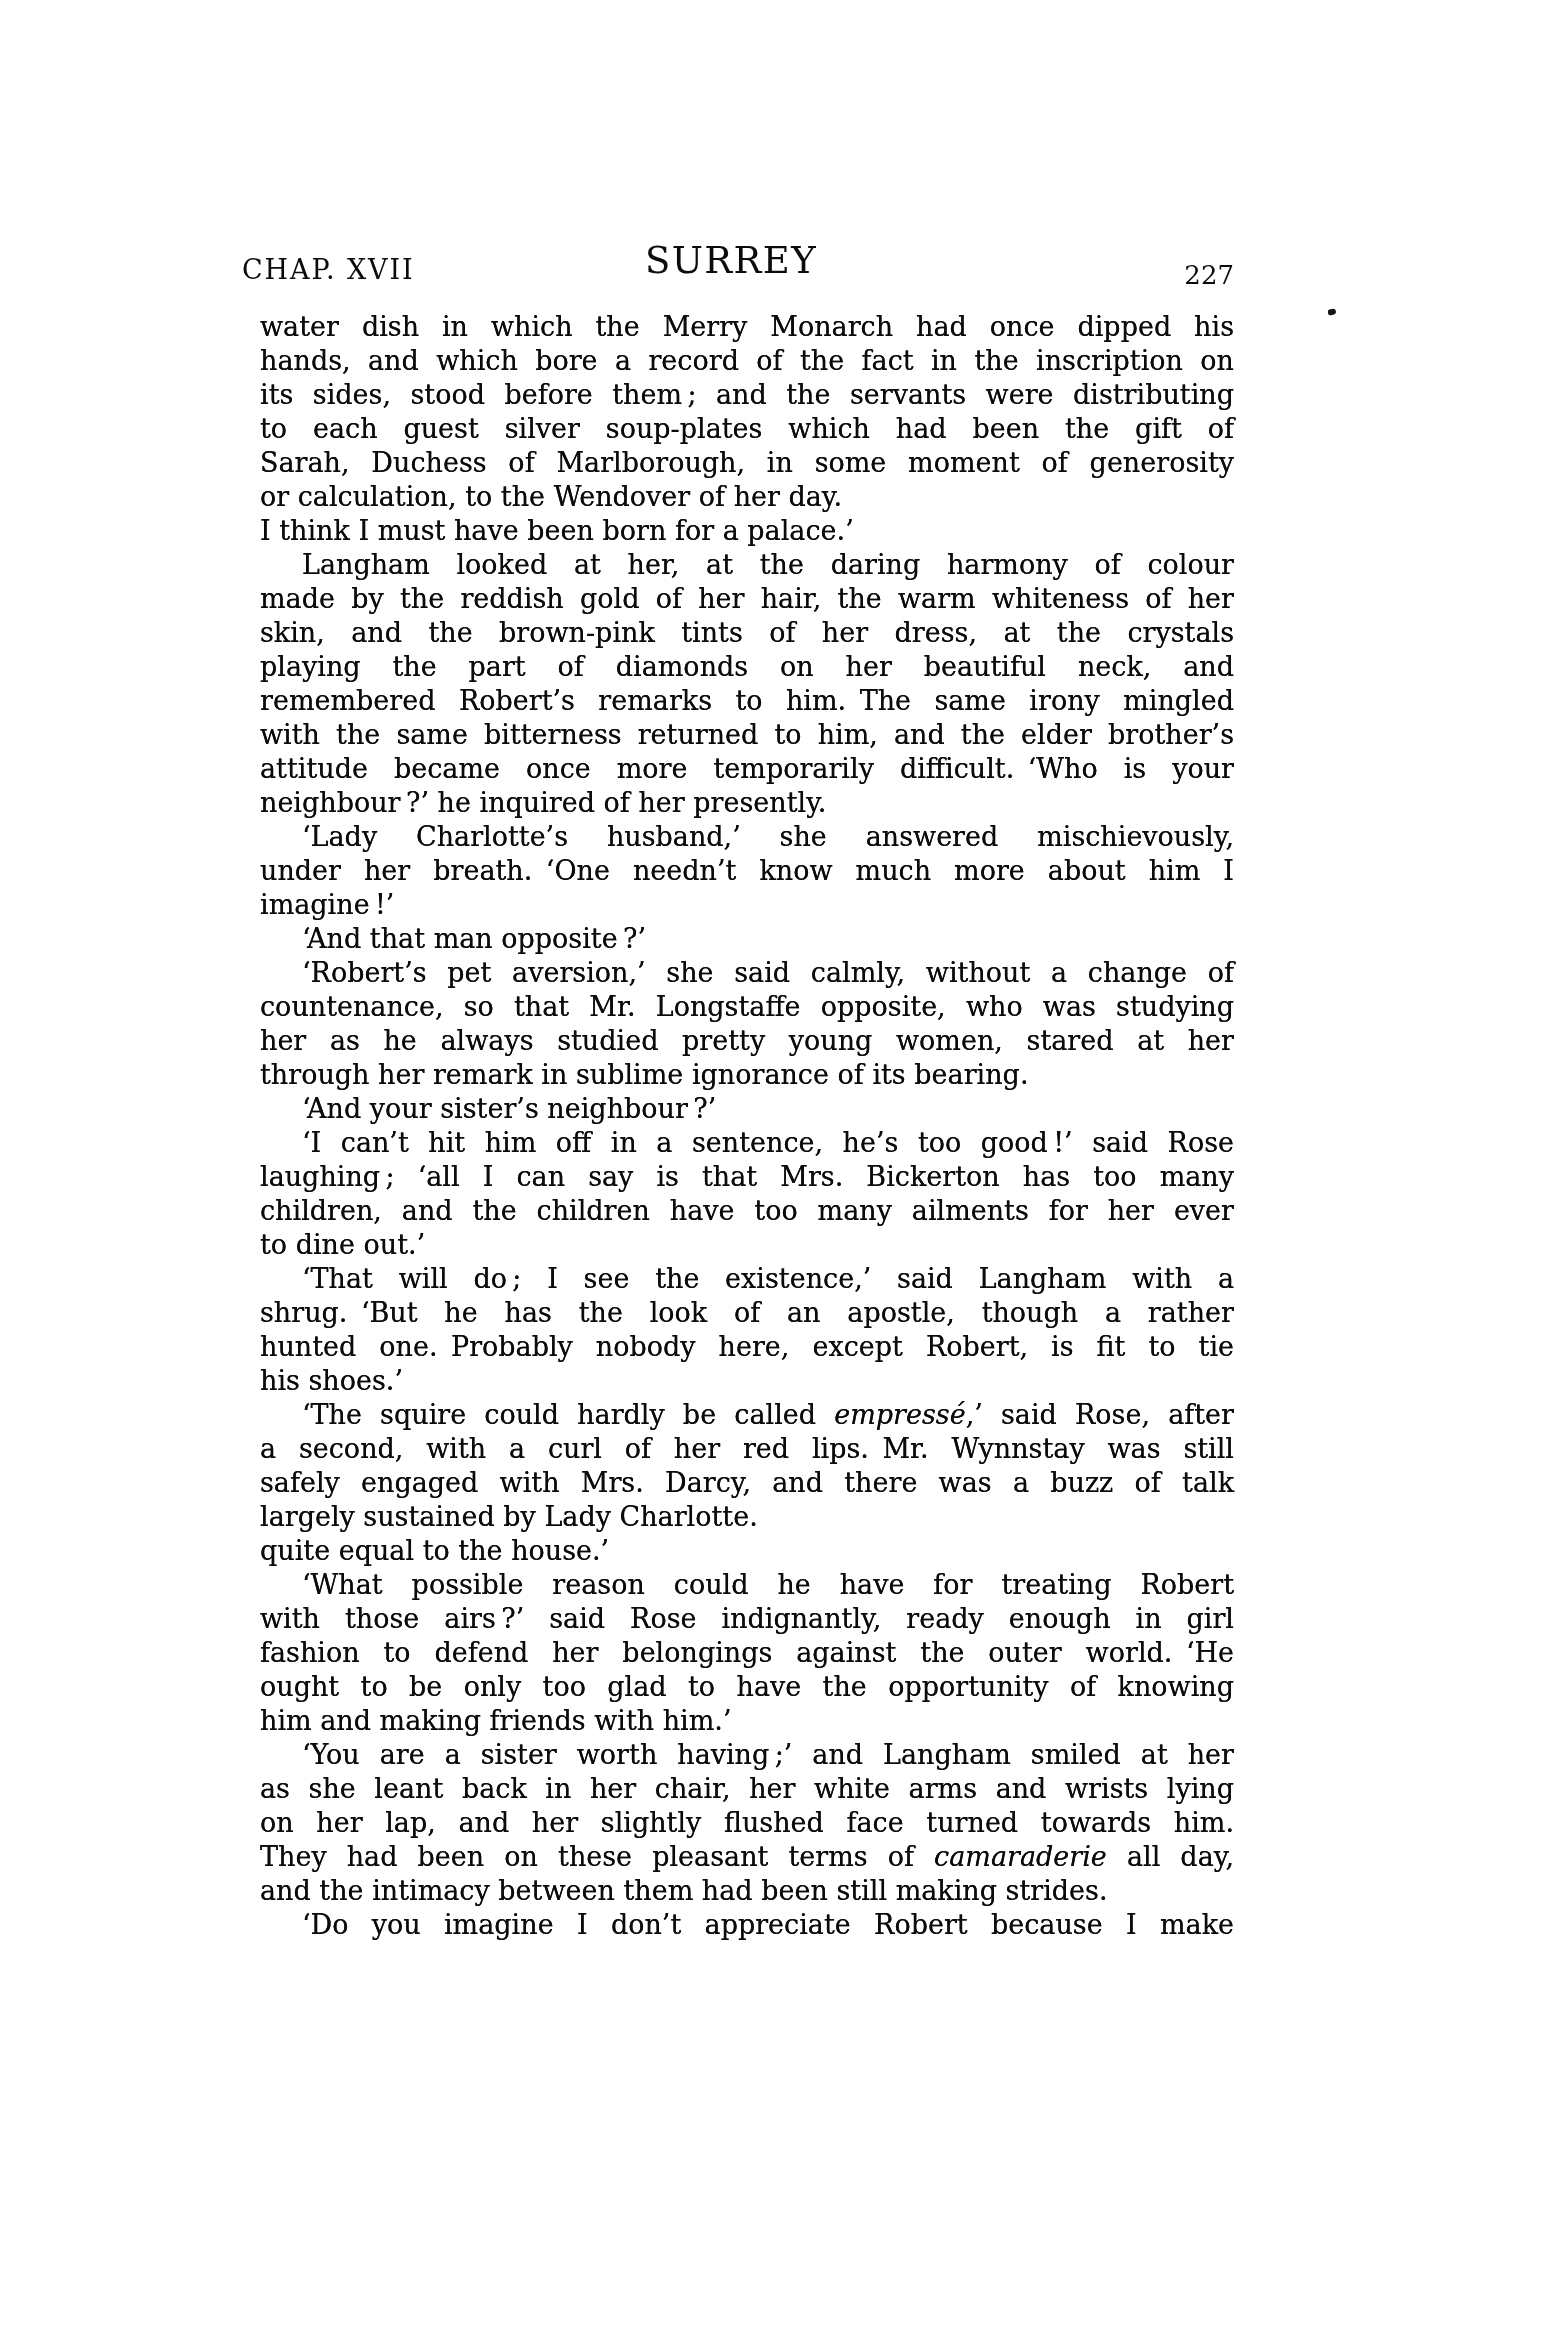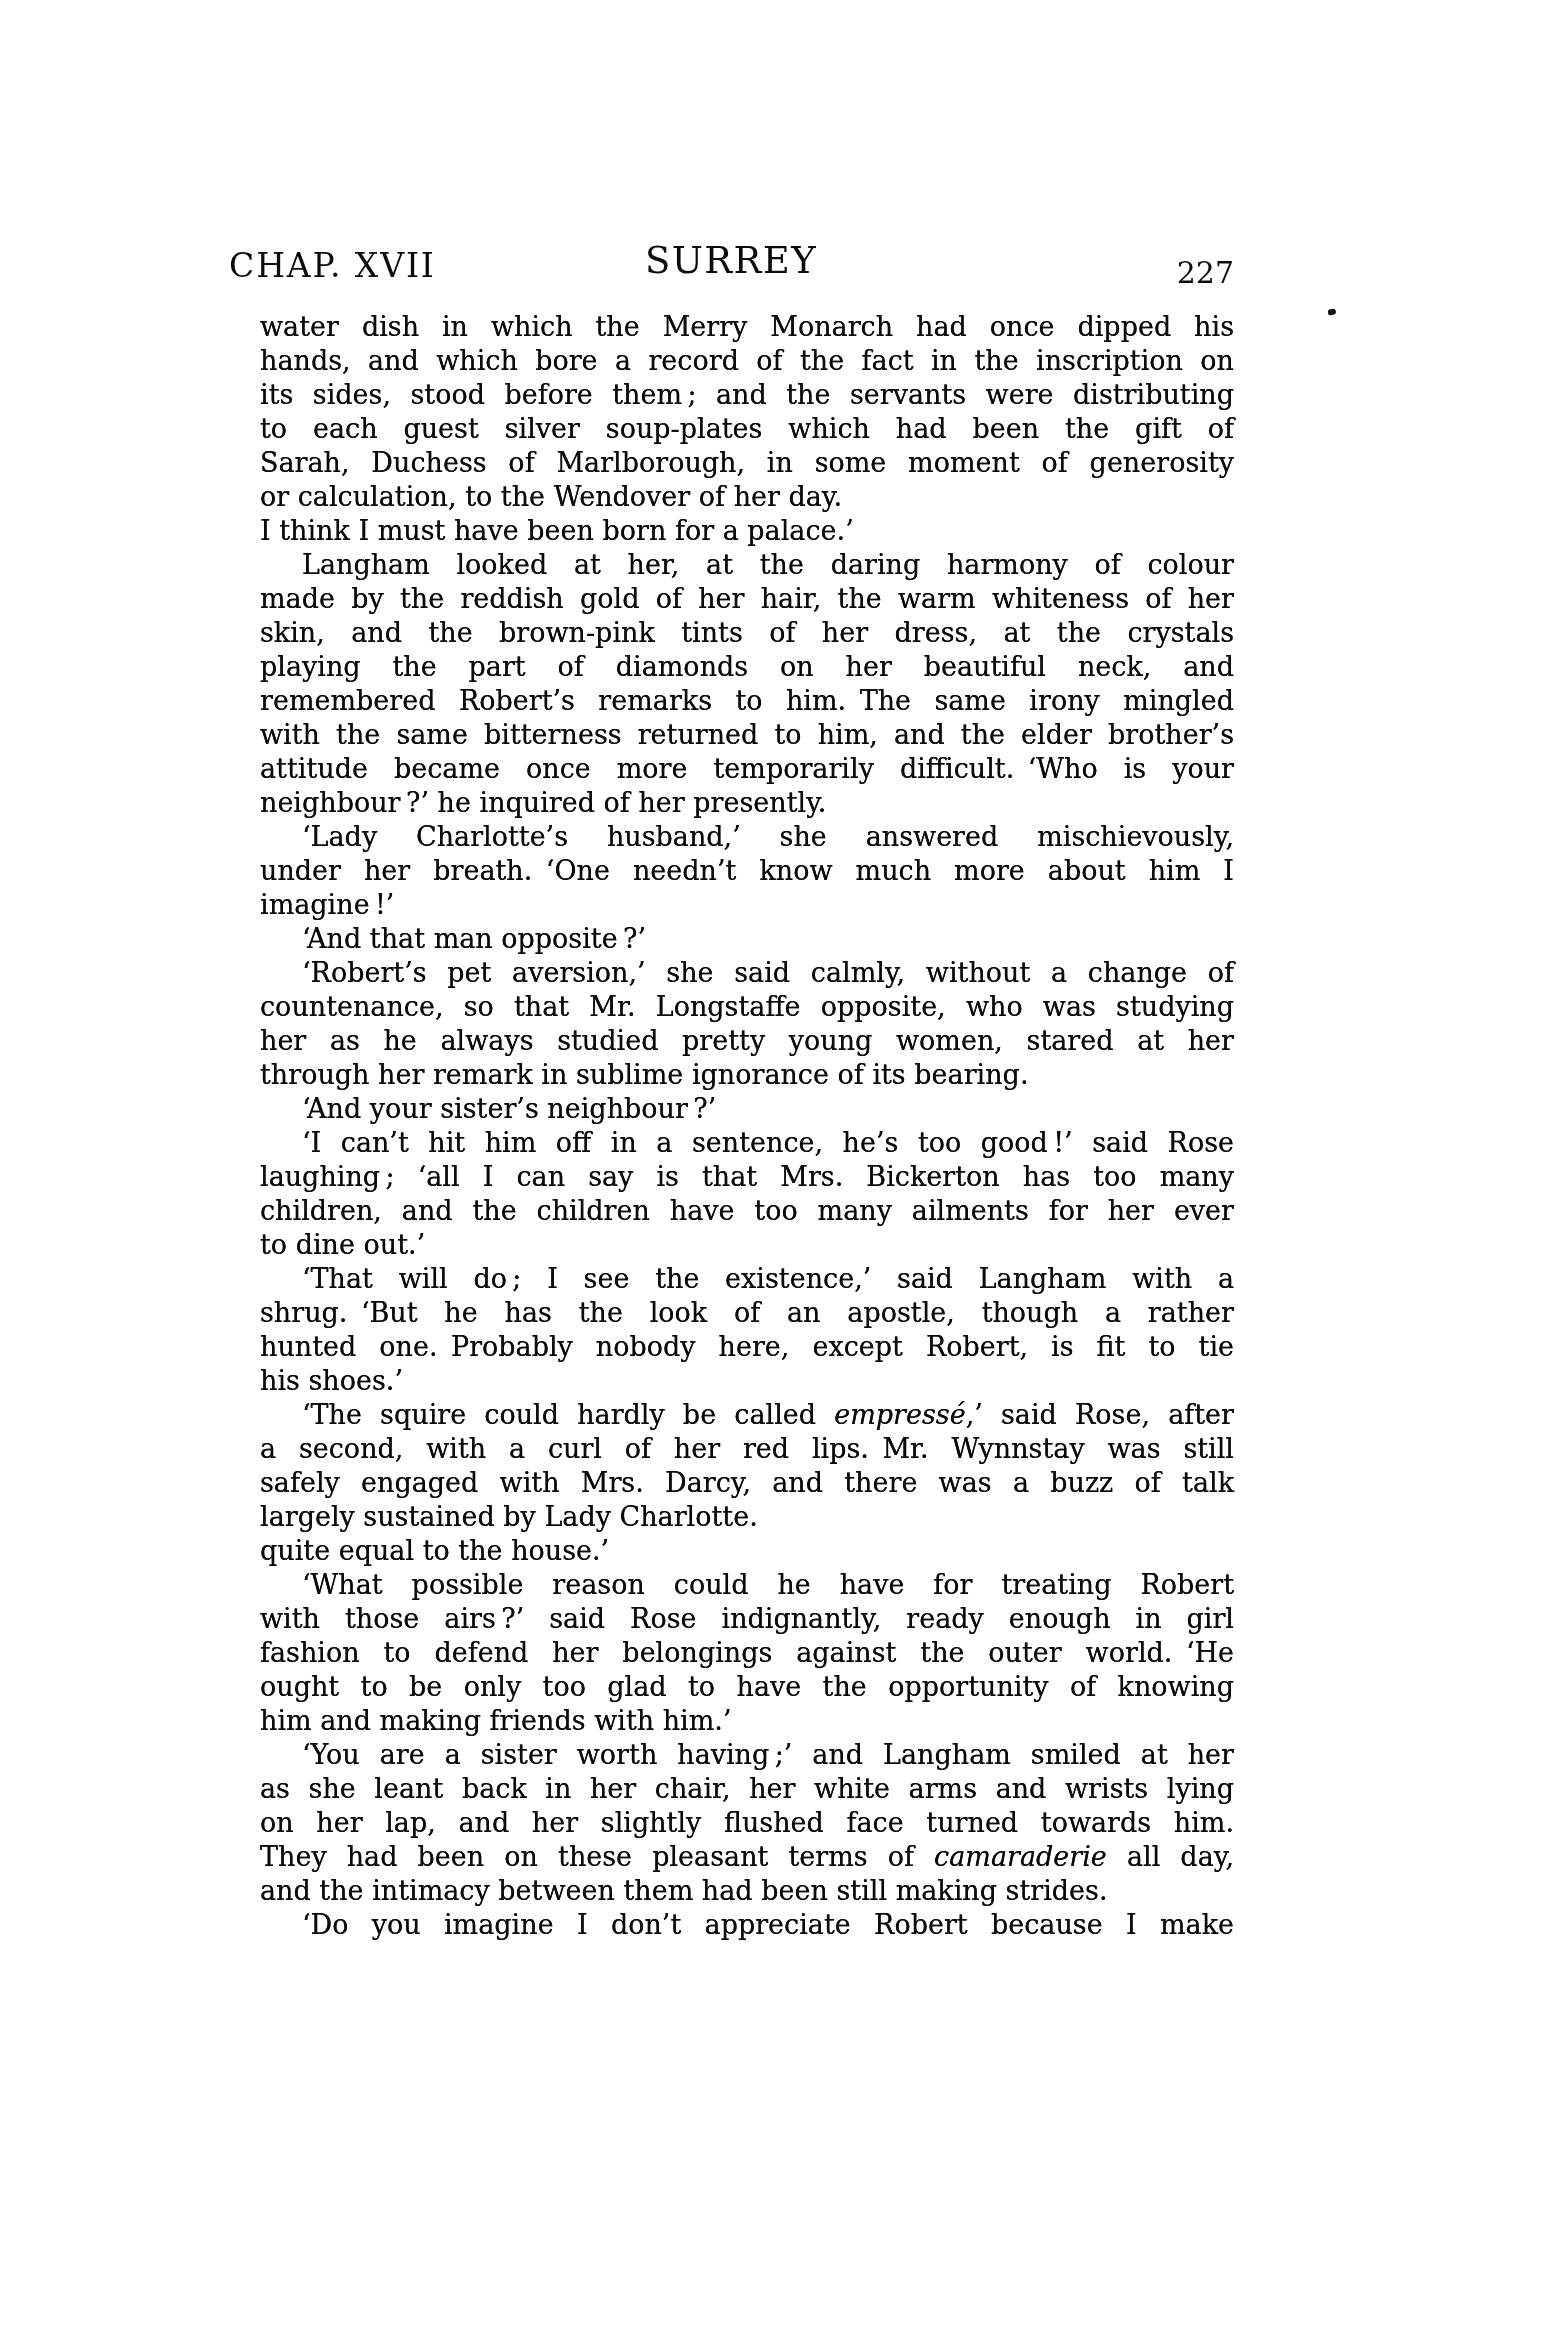--- a/index.html
+++ b/index.html
@@ -15,40 +15,40 @@
   
   .header {
     position: absolute;
     left: 228px;
     top: 256px;
     width: 1006px;
     height: 37px;
   }
   .chapter {
     position: absolute;
-    left: 1px;
+    left: 14px;
     bottom: 7.7px;
-    font-size: 33px;
+    font-size: 27px;
     letter-spacing: 1.9px;
     white-space: nowrap;
   }
   .title {
     position: absolute;
     left: 50%;
     transform: translateX(-50%);
     bottom: 11px;
     font-size: 37px;
     letter-spacing: 1.4px;
     white-space: nowrap;
   }
   .pagenum {
     position: absolute;
     right: 0;
     bottom: 2.9px;
-    font-size: 30px;
+    font-size: 26px;
     white-space: nowrap;
     text-align: center;
   }
   
   .text {
     position: absolute;
     left: 228px;
     top: 310px;
     width: 1006px;
     font-size: 27px;

